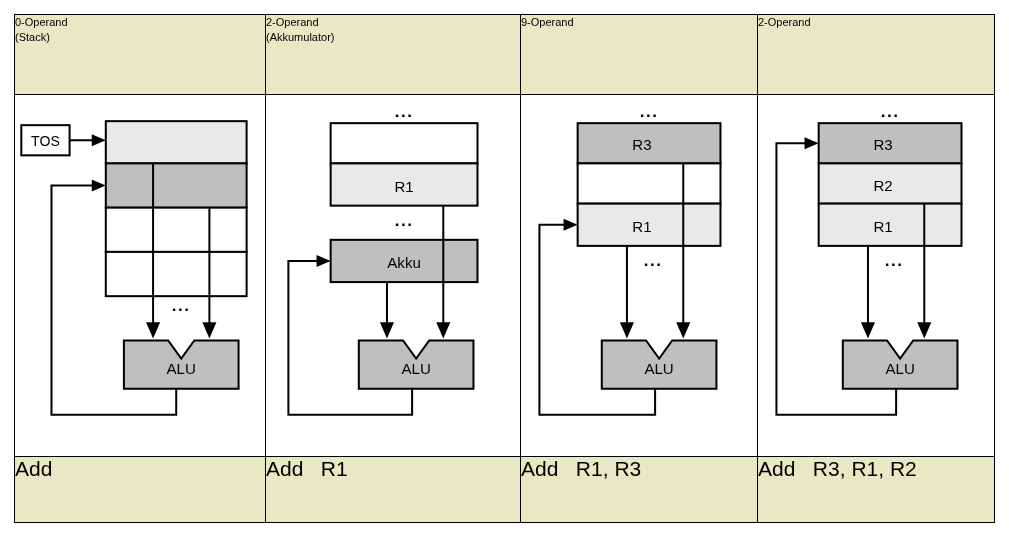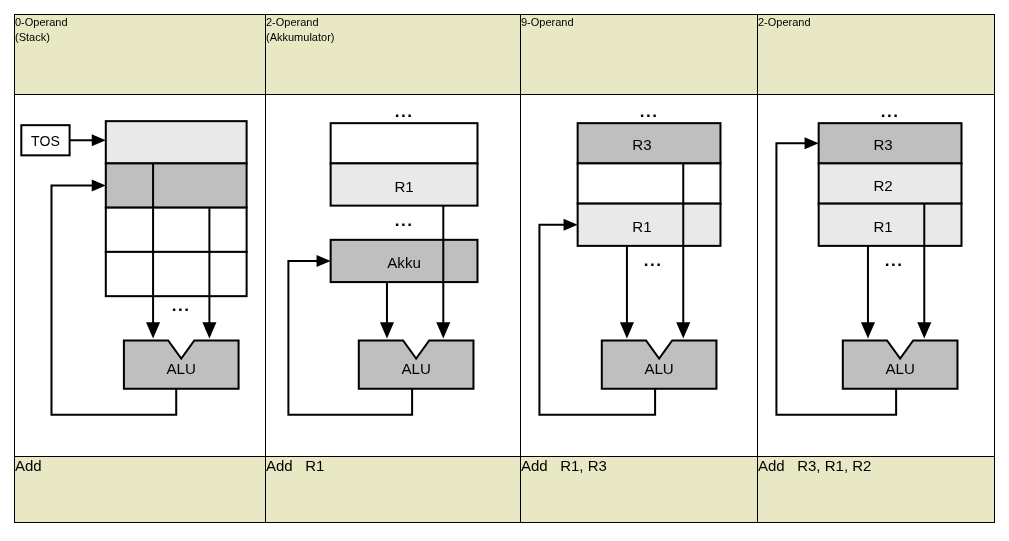--- a/index.html
+++ b/index.html
@@ -5,21 +5,21 @@
   html,body{margin:0;padding:0;background:#ffffff;}
   body{font-family:"Liberation Sans",sans-serif;}
   #page{position:relative;width:1009px;height:541px;background:#ffffff;overflow:hidden;}
   .table-wrap{position:absolute;left:14px;top:14px;width:980px;height:509px;}
   table.main{border-collapse:collapse;width:980px;height:509px;table-layout:fixed;}
   table.main td{border:1.6px solid #000000;padding:0;vertical-align:top;}
   td.hdr{background:#e8e8c4;height:76px;padding:10px 0 0 16px;vertical-align:top;}
   td.diagram{background:#ffffff;height:346px;position:relative;}
   td.foot{background:#e8e8c4;height:62px;padding:0 0 0 16px;vertical-align:middle;}
   .hdr-line{font-size:11px;font-weight:normal;color:#000;line-height:1.32;white-space:nowrap;}
-  .foot-text{font-size:15px;color:#000;white-space:pre;}
+  .foot-text{font-size:21px;color:#000;white-space:pre;}
   .cellsvg{display:block;width:100%;height:100%;}
   svg text{font-family:"Liberation Sans",sans-serif;fill:#000000;}
 </style>
 </head>
 <body>
 
 <div id="page">
   <div class="table-wrap">
   <table class="main">
     <colgroup>

